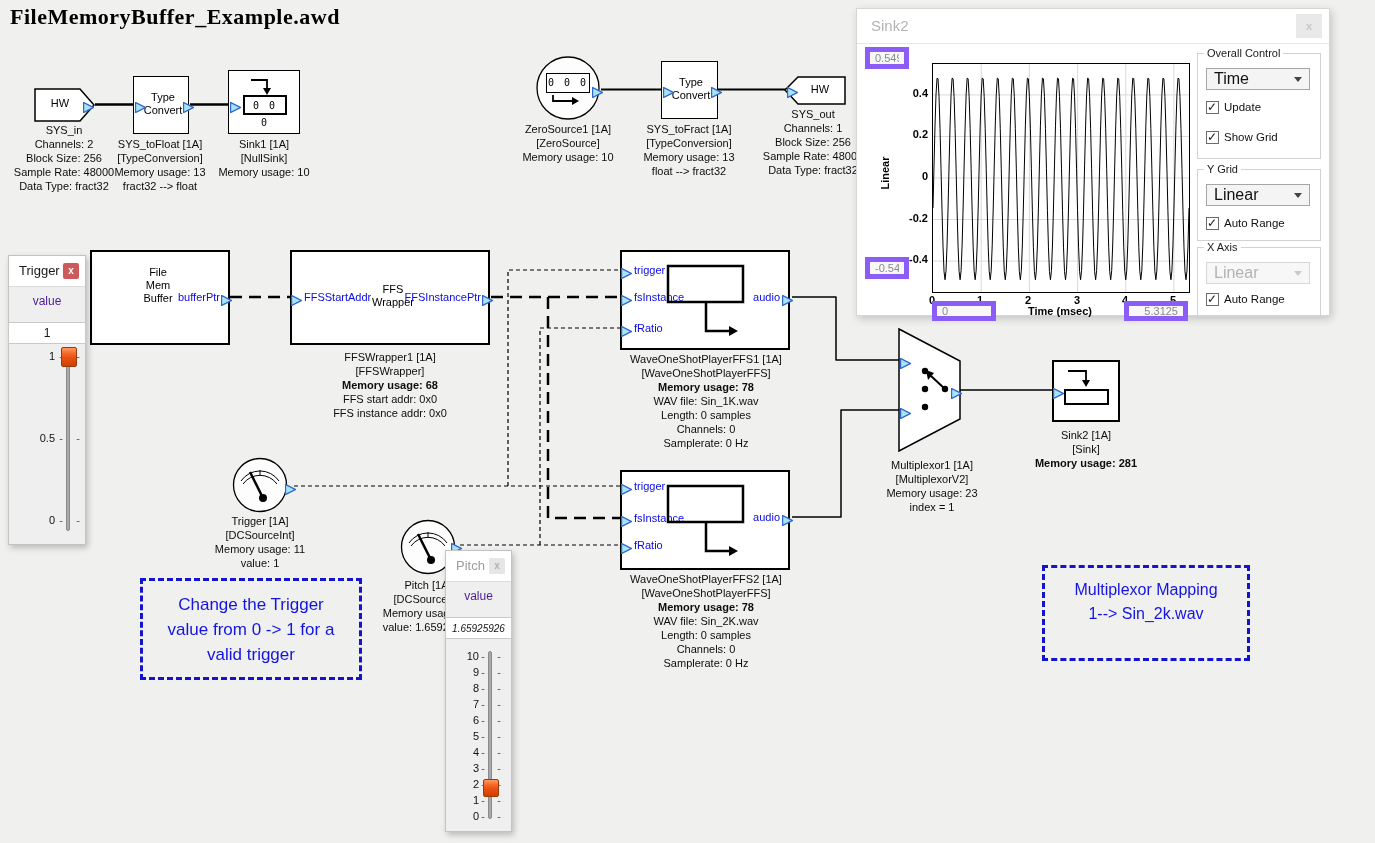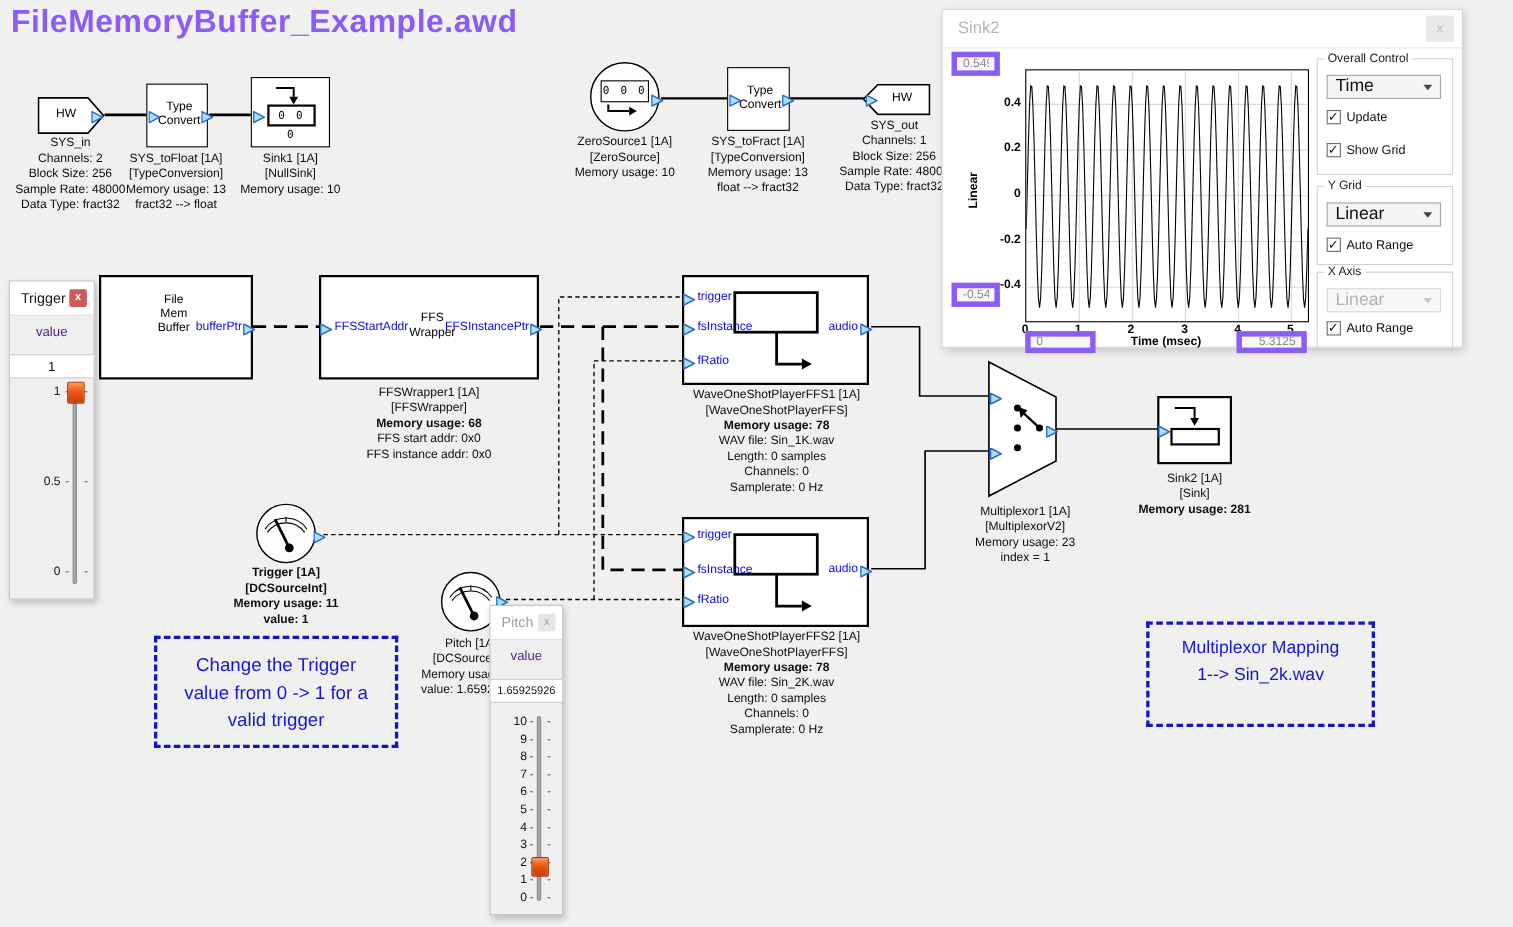--- a/index.html
+++ b/index.html
@@ -1,17 +1,17 @@
 <!DOCTYPE html>
 <html><head>
 <meta charset="utf-8">
 <style>
   html,body{margin:0;padding:0;background:#f0f0ef;font-family:"Liberation Sans",sans-serif;}
   #canvas{position:relative;width:1375px;height:843px;overflow:hidden;background:#f0f0ef;}
-  h1#doc-title{position:absolute;left:10px;top:4px;margin:0;font-size:29px;font-weight:bold;color:#8b5cf6;letter-spacing:.5px;}
+  h1#doc-title{position:absolute;left:10px;top:4px;margin:0;font-size:22px;font-weight:bold;color:#000000;letter-spacing:.5px;font-family:Liberation Serif, serif;}
   svg.overlay{position:absolute;left:0;top:0;z-index:1;}
   svg.icons{position:absolute;left:0;top:0;z-index:3;pointer-events:none;}
   .blk{position:absolute;background:#fff;border:2px solid #000;z-index:2;box-sizing:border-box;}
   .blk.thin{border-width:1px;}
   .blklabel{position:absolute;z-index:3;font-size:11px;line-height:13px;color:#000;text-align:center;white-space:pre-line;transform:translateX(-50%);}
   .cap{position:absolute;z-index:2;font-size:11px;line-height:14px;color:#0d0d0d;text-align:center;white-space:nowrap;transform:translateX(-50%);}
   .cap .mem{font-weight:bold;}
   .portlbl{position:absolute;z-index:3;font-size:11px;line-height:12px;color:#0a0ae6;white-space:nowrap;}
   .portlbl.r{transform:translateX(-100%);}
   .port{position:absolute;width:11px;height:11px;z-index:4;}
@@ -33,21 +33,21 @@
   .panel input.vfield{position:absolute;left:-1px;right:-1px;height:22px;border:1px solid #c9c9c9;background:#fff;text-align:center;font-size:12px;font-family:"Liberation Sans",sans-serif;color:#111;padding:0;width:calc(100% + 2px);box-sizing:border-box;}
   #trigger-panel{left:8px;top:255px;width:78px;height:290px;}
   #trigger-panel .ttl{color:#1a1a1a;}
   #trigger-panel .cls{background:#cd5b5b;color:#fff;}
   #trigger-panel .vlabel{top:38px;}
   #trigger-panel input.vfield{top:66px;}
   #pitch-panel{left:445px;top:550px;width:67px;height:282px;}
   #pitch-panel .ttl{color:#9e9e9e;}
   #pitch-panel .cls{background:#e6e6e6;color:#b2b2b2;}
   #pitch-panel .vlabel{top:38px;}
-  #pitch-panel input.vfield{top:66px;font-size:10px;}
+  #pitch-panel input.vfield{top:66px;font-size:10px;font-style:italic;}
   .sl-rows{position:absolute;left:0;right:0;display:flex;flex-direction:column;justify-content:space-between;z-index:2;}
   .sl-rows div{position:relative;height:16px;line-height:16px;font-size:11px;color:#111;text-align:right;}
   #trigger-panel .sl-rows{top:92px;height:180px;}
   #trigger-panel .sl-rows div{padding-right:30px;}
   #trigger-panel .sl-rows div::before{content:"-";position:absolute;right:22px;color:#555;}
   #trigger-panel .sl-rows div::after{content:"-";position:absolute;right:5px;color:#555;}
   #pitch-panel .sl-rows{top:97px;height:174px;}
   #pitch-panel .sl-rows div{padding-right:32px;}
   #pitch-panel .sl-rows div::before{content:"-";position:absolute;right:26px;color:#555;}
   #pitch-panel .sl-rows div::after{content:"-";position:absolute;right:10px;color:#555;}
@@ -325,21 +325,21 @@
     <circle cx="28" cy="28" r="26.5" fill="#fdfdfd" stroke="#000" stroke-width="1.3"></circle>
     <path d="M9,24 A23,23 0 0 1 47,24" fill="none" stroke="#000" stroke-width="1"></path>
     <path d="M11,27 A21,21 0 0 1 45,27" fill="none" stroke="#000" stroke-width="1"></path>
     <line x1="28" y1="13" x2="28" y2="18" stroke="#000"></line>
     <line x1="31" y1="41" x2="18" y2="15" stroke="#000" stroke-width="2.5"></line>
     <circle cx="31" cy="41" r="4" fill="#000"></circle>
   </svg>
   <div class="port" style="left:285px;top:481px;"><svg width="11" height="11" viewBox="0 0 11 11">
         <polygon points="0.5,0.5 10.2,5.5 0.5,10.5" fill="#a8e4f8" stroke="#2f66cc" stroke-width="1.4"></polygon>
       </svg></div>
-  <div class="cap" style="left:260px;top:514px;font-weight:bold;">
+  <div class="cap" style="left:260px;top:514px;">
       <div>Trigger [1A]</div>
       <div>[DCSourceInt]</div>
       <div>Memory usage: 11</div>
       <div>value: 1</div>
     </div>
 
   <svg class="shape" style="left:400px;top:519px;" width="56" height="56">
     <circle cx="28" cy="28" r="26.5" fill="#fdfdfd" stroke="#000" stroke-width="1.3"></circle>
     <path d="M9,24 A23,23 0 0 1 47,24" fill="none" stroke="#000" stroke-width="1"></path>
     <path d="M11,27 A21,21 0 0 1 45,27" fill="none" stroke="#000" stroke-width="1"></path>

